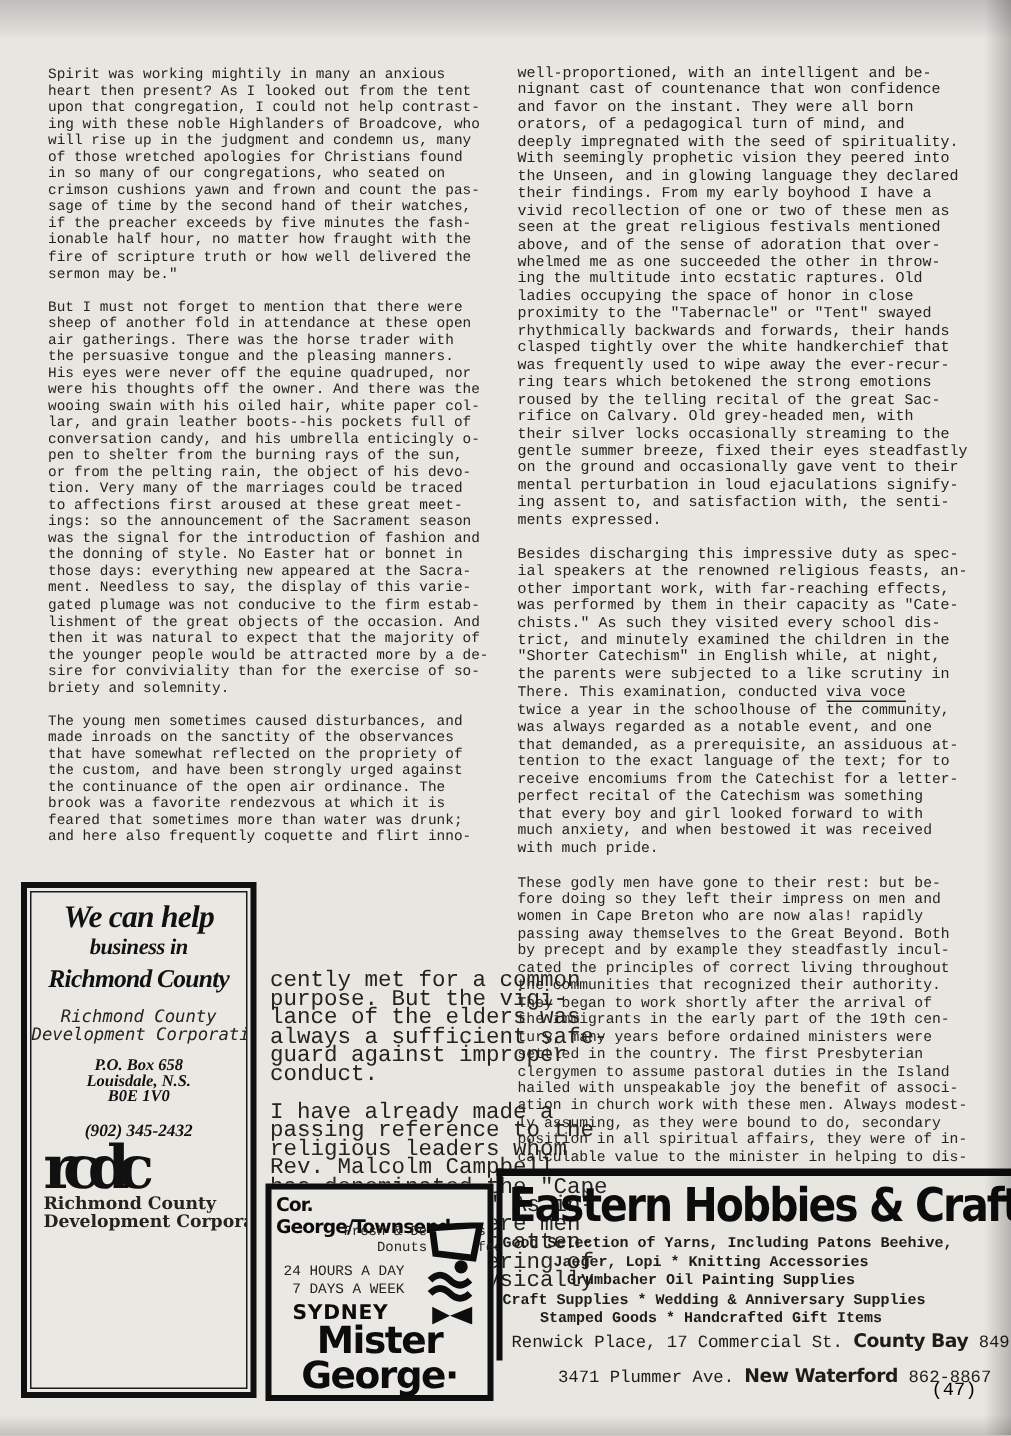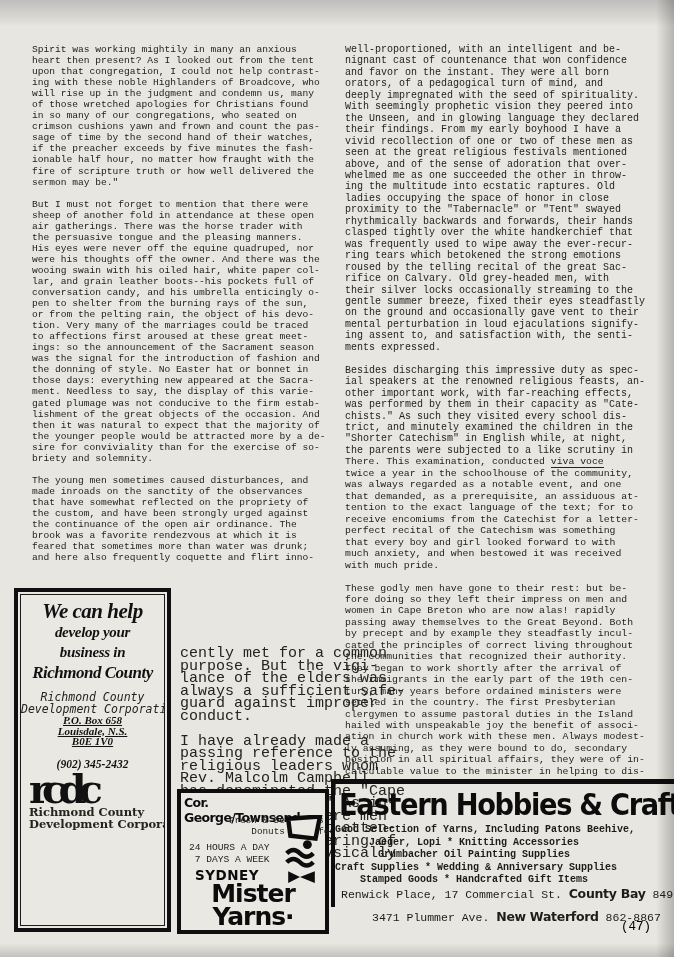--- a/index.html
+++ b/index.html
@@ -17,21 +17,21 @@
   .uline-row .u{border-bottom:1px solid #24231f;}
   .colR2{position:absolute;left:345px;top:468px;font-size:9.8px;line-height:11.45px;}
 
   
   .rc-box{position:absolute;left:14px;top:588px;width:157px;height:344px;border:4px solid #101010;background:#eae8e2;box-sizing:border-box;}
   .rc-inner{position:absolute;inset:2px;border:1px solid #1c1c1c;text-align:center;font-family:"Liberation Serif","DejaVu Serif",serif;color:#111;overflow:hidden;}
   .rc-h1{font-style:italic;font-weight:bold;font-size:21px;line-height:22px;margin-top:5px;letter-spacing:-0.5px;}
   .rc-h2{font-style:italic;font-weight:bold;font-size:15px;line-height:20px;letter-spacing:-0.3px;}
   .rc-h4{font-style:italic;font-weight:bold;font-size:17px;line-height:21px;letter-spacing:-0.5px;}
   .rc-org{font-style:italic;font-size:11.5px;line-height:11.5px;margin-top:9px;}
-  .rc-addr{font-style:italic;font-weight:bold;font-size:11px;line-height:10.5px;white-space:pre;font-family:"Liberation Serif",serif;text-align:center;color:#111;text-decoration:underline;}
+  .rc-addr{font-style:italic;font-weight:bold;font-size:11px;line-height:10.5px;margin-top:10px;white-space:pre;font-family:"Liberation Serif",serif;text-align:center;color:#111;}
   .rc-phone{font-style:italic;font-weight:bold;font-size:11.5px;margin-top:11px;}
   .rc-services{font-size:11px;line-height:10.6px;text-align:left;margin-top:8px;padding-left:5px;font-family:"Liberation Serif",serif;color:#111;white-space:pre;}
   .rc-logo{font-family:"DejaVu Serif",serif;font-weight:bold;font-size:40px;line-height:30px;letter-spacing:-8px;text-align:left;padding-left:8px;margin-top:4px;}
   .rc-footer{font-weight:bold;font-size:11.5px;line-height:12.5px;text-align:left;padding-left:8px;margin-top:2px;font-family:"DejaVu Serif",serif;}
 
   
   .md-box{position:absolute;left:177px;top:789px;width:152px;height:145px;border:4px solid #0e0e0e;background:#eae8e2;box-sizing:border-box;}
   .md-header{font-family:"DejaVu Sans",sans-serif;font-weight:bold;font-size:12.5px;letter-spacing:-0.6px;color:#0c0c0c;padding:2px 0 0 3px;}
   .md-tagline{position:absolute;left:4px;top:22px;font-size:9.3px;line-height:11px;margin-left:44px;}
   .md-hours{position:absolute;left:8px;top:49px;font-size:9.6px;line-height:11.5px;}
@@ -184,21 +184,20 @@
 clergymen to assume pastoral duties in the Island
 hailed with unspeakable joy the benefit of associ-
 ation in church work with these men. Always modest-
 ly assuming, as they were bound to do, secondary
 position in all spiritual affairs, they were of in-
 calculable value to the minister in helping to dis-</pre>
 
   <div class="rc-box">
     <div class="rc-inner">
       <div class="rc-h1">We can help</div>
-      <div class="rc-h2">develop your</div>
       <div class="rc-h2">business in</div>
       <div class="rc-h4">Richmond County</div>
       <pre class="rc-org">Richmond County
 Development Corporation</pre>
       <pre class="rc-addr">P.O. Box 658
 Louisdale, N.S.
 B0E 1V0</pre>
       <div class="rc-phone">(902) 345-2432</div>
       <div class="rc-logo">rcdc</div>
       <pre class="rc-footer">Richmond County
@@ -216,21 +215,21 @@
     <svg class="md-chef" width="46" height="68" viewBox="0 0 60 92">
       <polygon points="14,5 57,2 51,32 17,28" fill="#eae8e2" stroke="#0d0d0d" stroke-width="6"></polygon>
       <circle cx="40" cy="40" r="6" fill="#0d0d0d"></circle>
       <path d="M12,52 q9,-9 18,0 q9,9 18,0" fill="none" stroke="#0d0d0d" stroke-width="6"></path>
       <path d="M12,64 q9,-9 18,0 q9,9 18,0" fill="none" stroke="#0d0d0d" stroke-width="6"></path>
       <polygon points="14,76 30,84 14,92" fill="#0d0d0d"></polygon>
       <polygon points="50,76 30,84 50,92" fill="#0d0d0d"></polygon>
     </svg>
     <div class="md-logo">
       <div class="l1">Mister</div>
-      <div class="l2">Yarns·</div>
+      <div class="l2">George·</div>
     </div>
   </div>
 
   <div class="eh-toprule"></div>
   <div class="eh-leftrule"></div>
   <div class="eh-title">Eastern Hobbies &amp; Crafts</div>
   <pre class="tw eh-lines">Good Selection of Yarns, Including Patons Beehive,
 Jaeger, Lopi * Knitting Accessories
 Grumbacher Oil Painting Supplies
 Craft Supplies * Wedding &amp; Anniversary Supplies

